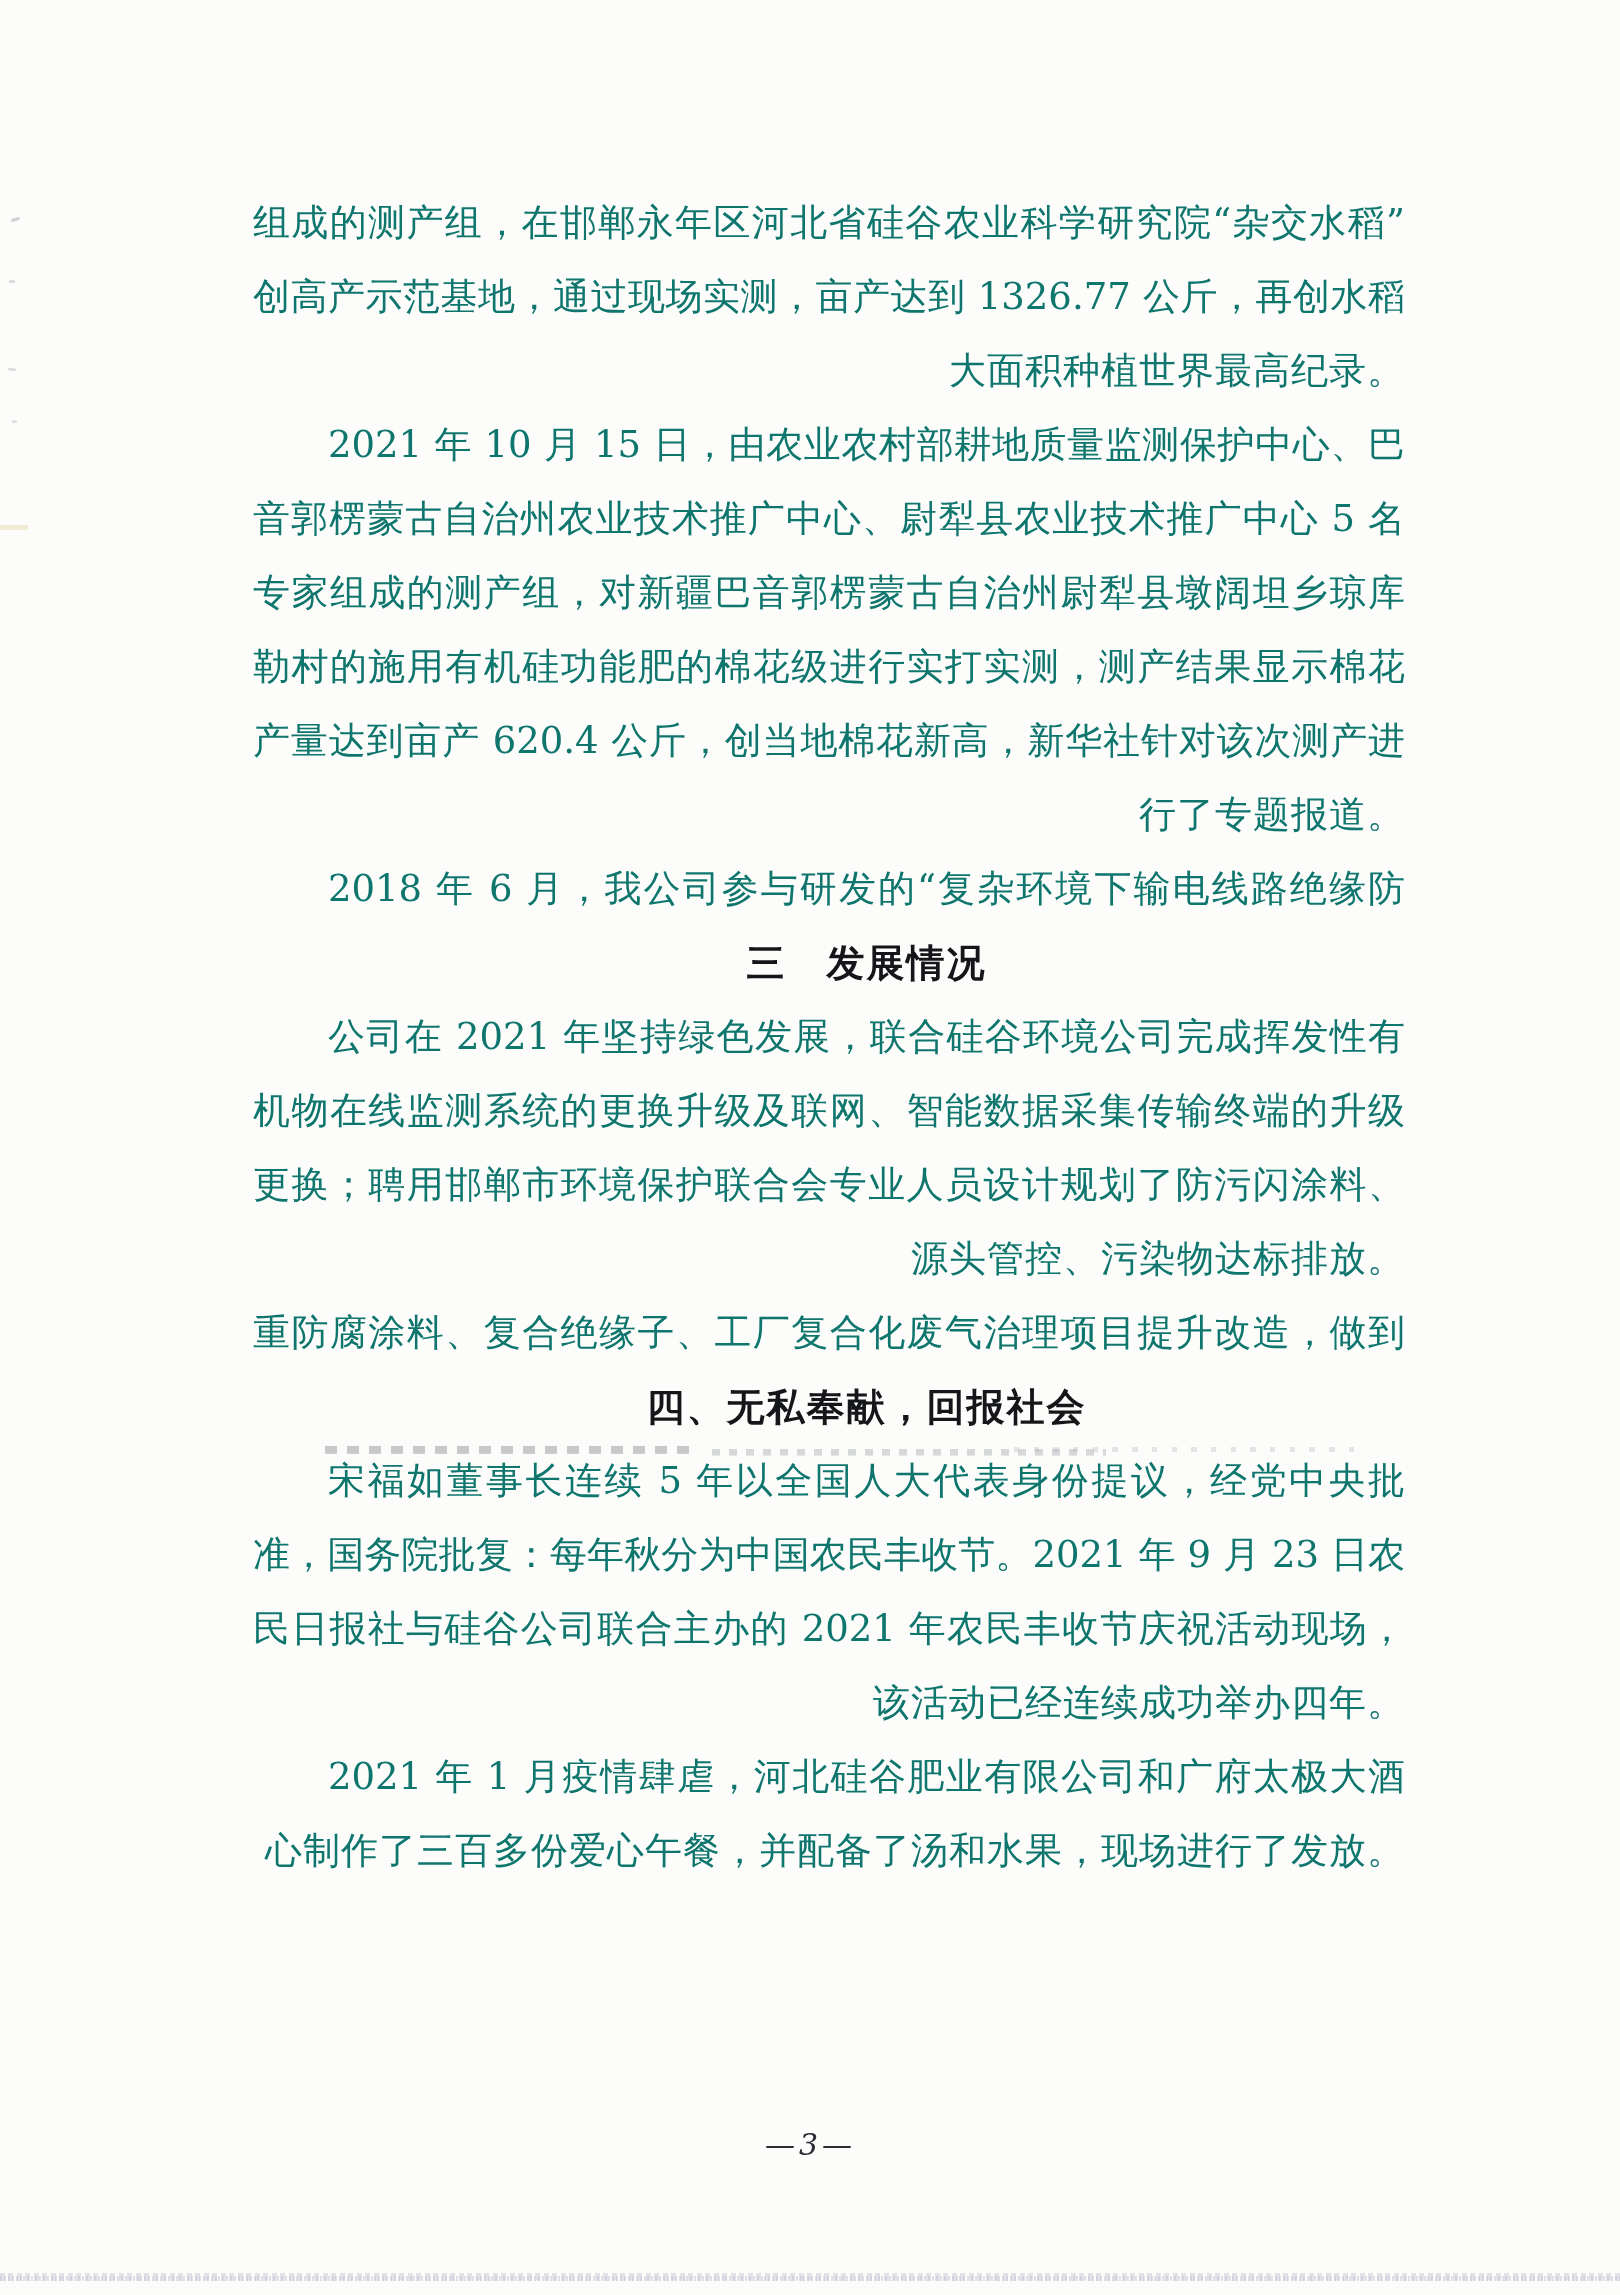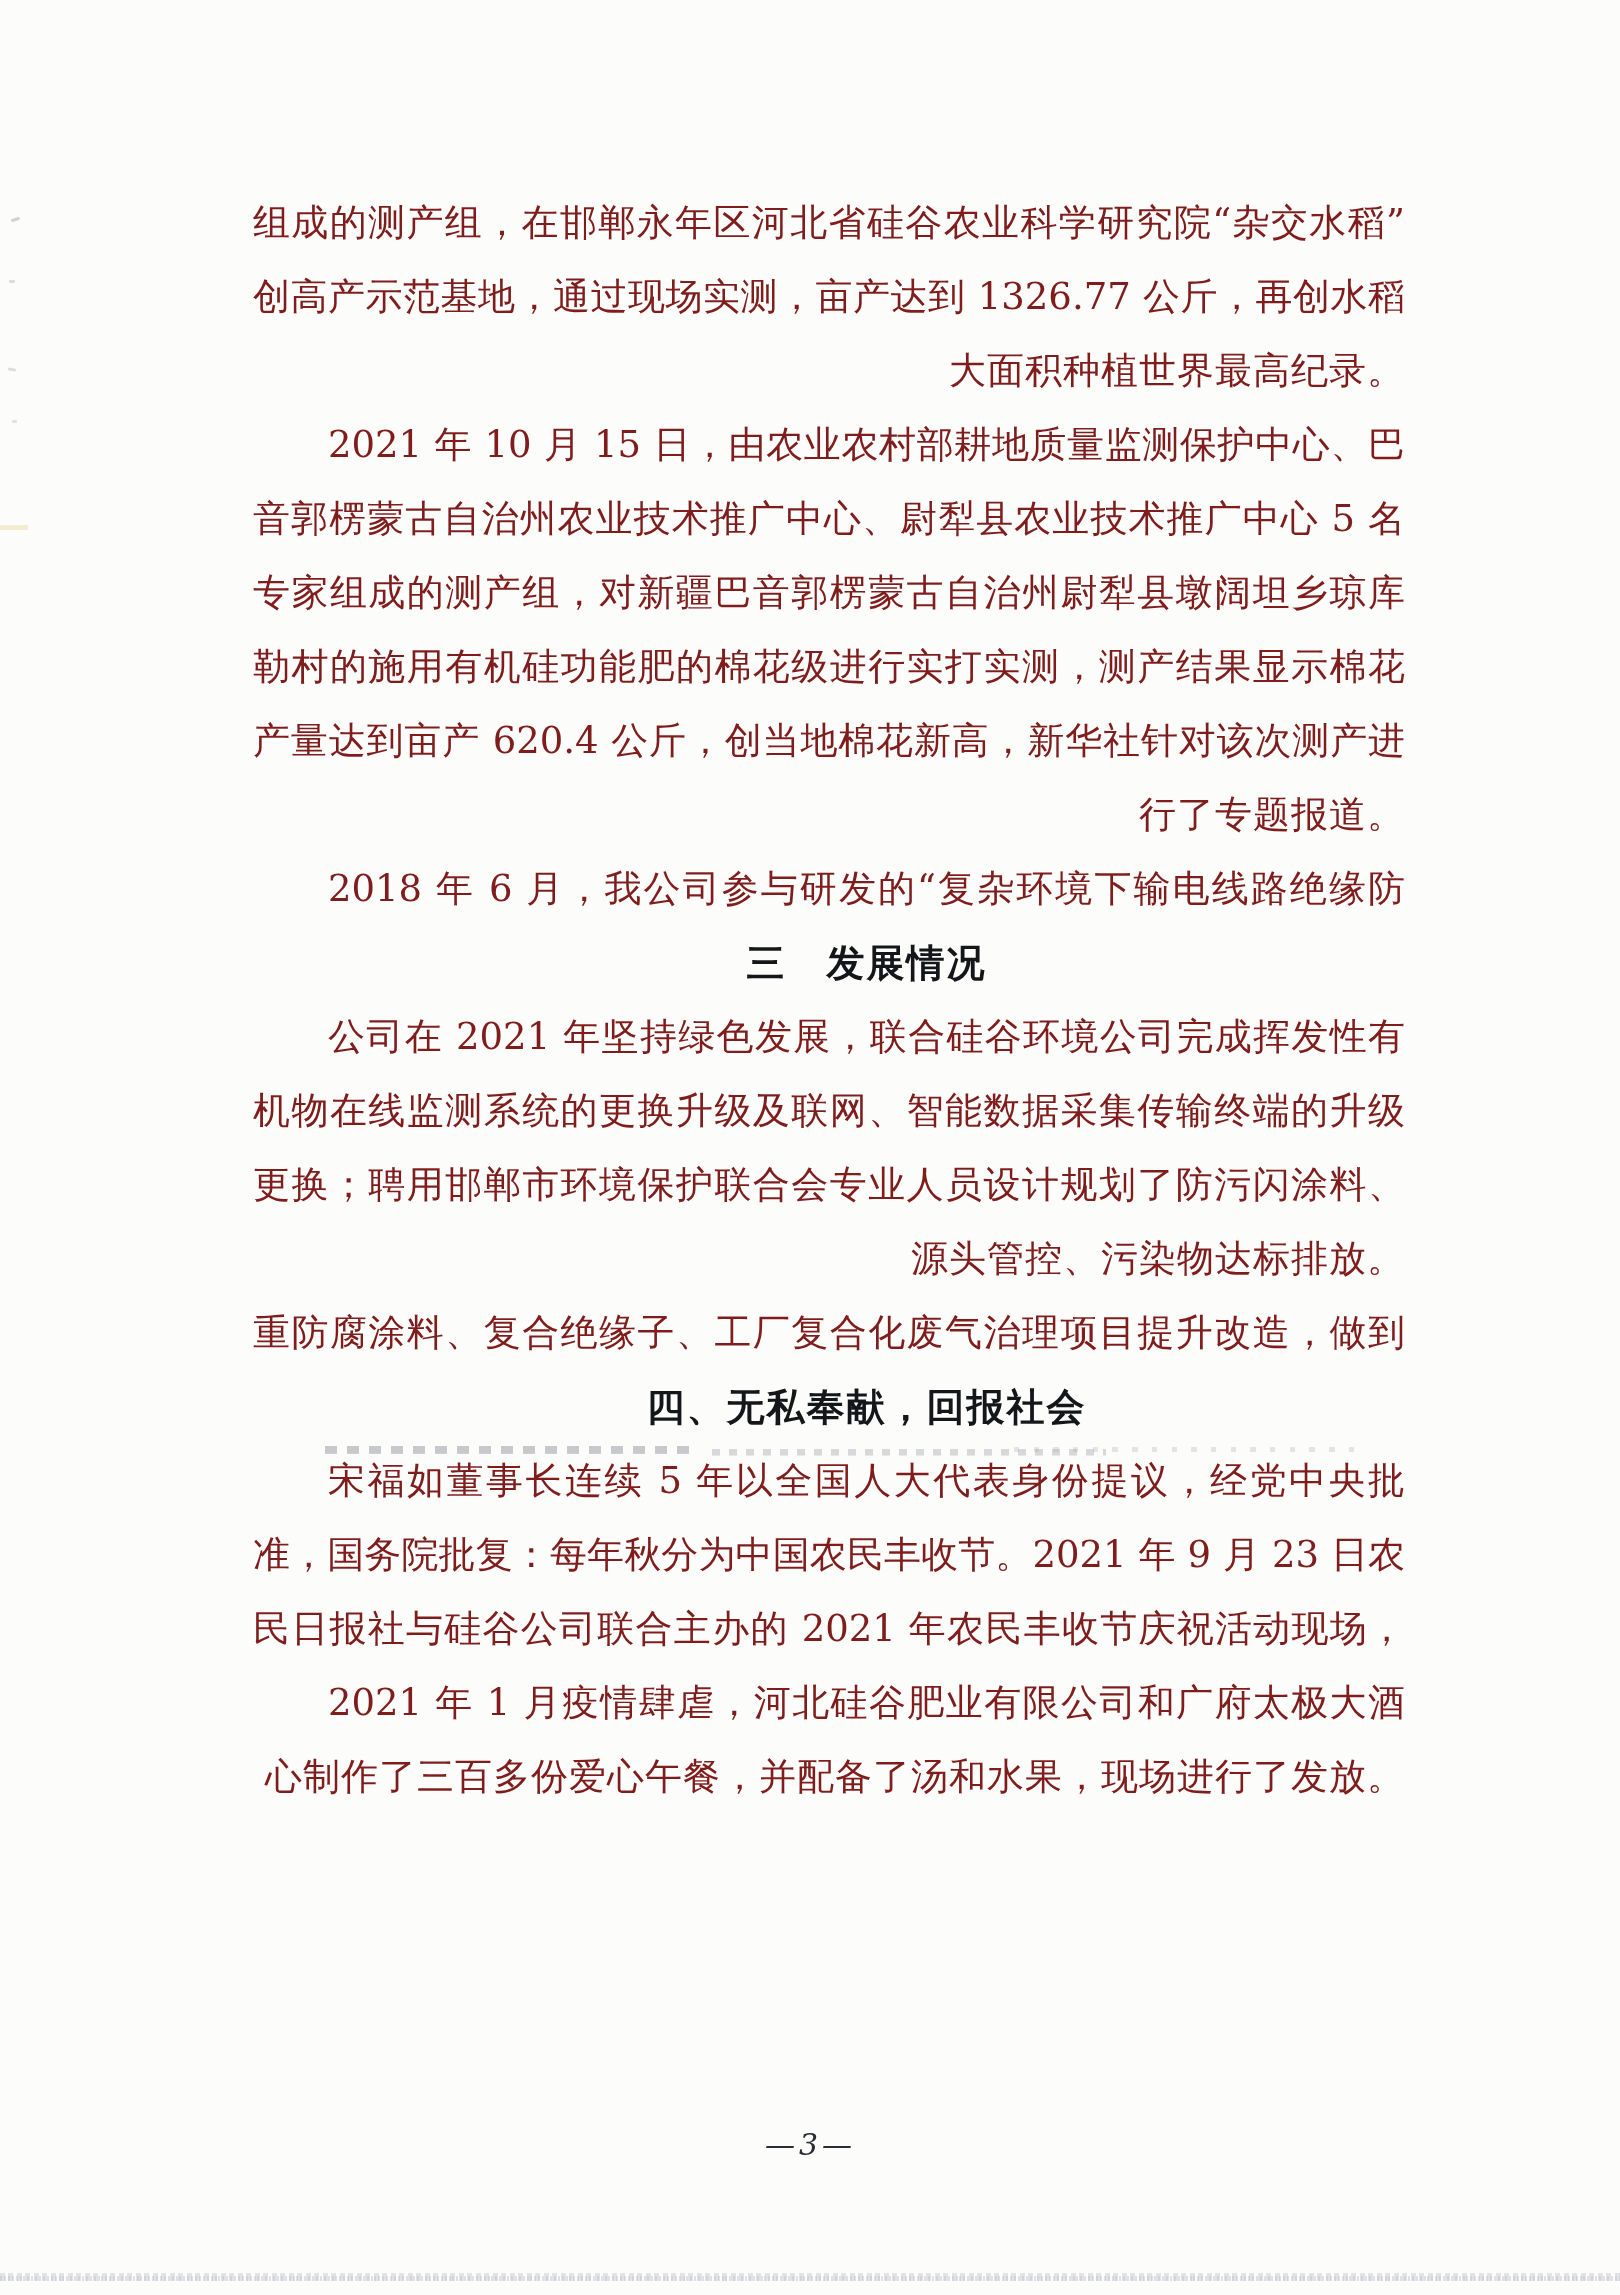--- a/index.html
+++ b/index.html
@@ -15,21 +15,21 @@
   .textblock {
     position: absolute;
     left: 253px;
     top: 186px;
     width: 1152px;
   }
   .line {
     height: 74px;
     line-height: 74px;
     font-size: 37px;
-    color: #7f1d1d;
+    color: #0f766e;
     overflow: hidden;
     box-sizing: border-box;
     white-space: normal;
   }
   .line.full {
     text-align: justify;
     text-align-last: justify;
     letter-spacing: 0px;
   }
   .line.end {
@@ -125,20 +125,21 @@
       <div class="line heading indent">三　发展情况</div>
       <div class="line full indent">公司在 2021 年坚持绿色发展，联合硅谷环境公司完成挥发性有</div>
       <div class="line full">机物在线监测系统的更换升级及联网、智能数据采集传输终端的升级</div>
       <div class="line full">更换；聘用邯郸市环境保护联合会专业人员设计规划了防污闪涂料、</div>
       <div class="line end">源头管控、污染物达标排放。</div>
       <div class="line full">重防腐涂料、复合绝缘子、工厂复合化废气治理项目提升改造，做到</div>
       <div class="line heading indent">四、无私奉献，回报社会</div>
       <div class="line full indent">宋福如董事长连续 5 年以全国人大代表身份提议，经党中央批</div>
       <div class="line full">准，国务院批复：每年秋分为中国农民丰收节。2021 年 9 月 23 日农</div>
       <div class="line full">民日报社与硅谷公司联合主办的 2021 年农民丰收节庆祝活动现场，</div>
+      <div class="line end">该活动已经连续成功举办四年。</div>
       <div class="line full indent">2021 年 1 月疫情肆虐，河北硅谷肥业有限公司和广府太极大酒</div>
       <div class="line end">心制作了三百多份爱心午餐，并配备了汤和水果，现场进行了发放。</div>
     </div>
 
   <div class="ghost"></div>
 
   <div class="speck s1"></div>
   <div class="speck s2"></div>
   <div class="speck s3"></div>
   <div class="speck s4"></div>

